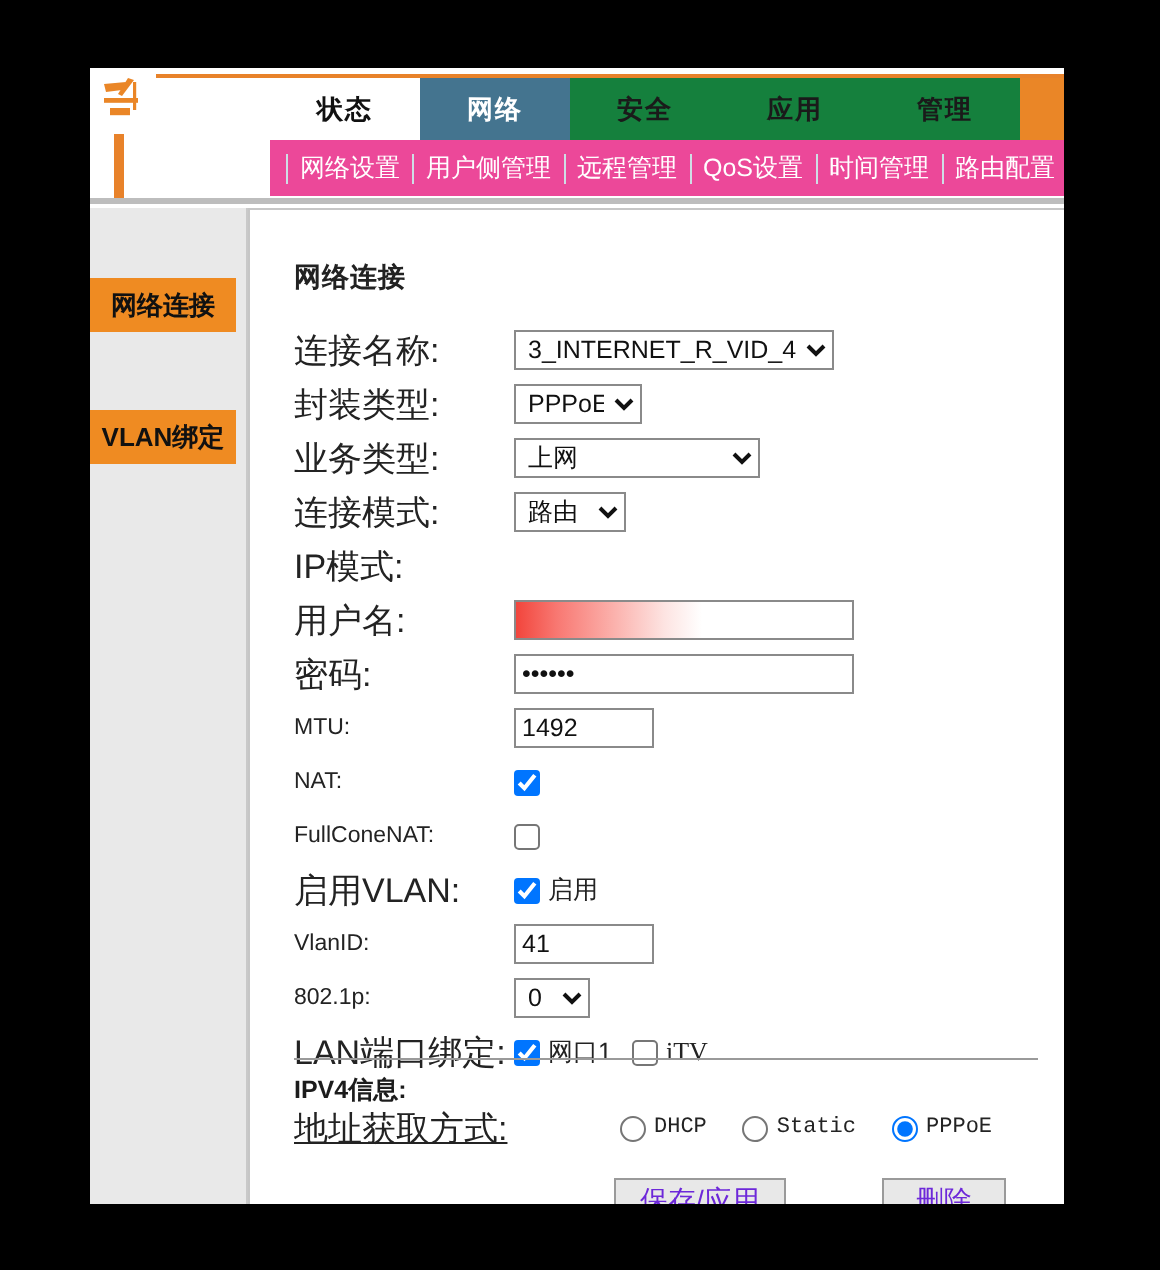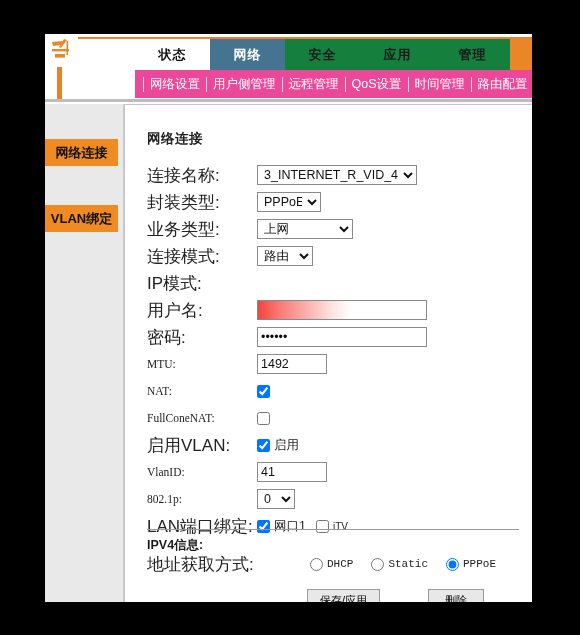--- a/index.html
+++ b/index.html
@@ -200,38 +200,38 @@
   }
   .lbl {
     width: 110px;
     flex: 0 0 110px;
     font-size: 17px;
     color: #232323;
     font-family: "Liberation Sans", "DejaVu Sans", sans-serif;
     white-space: nowrap;
   }
   .lbl.mono {
-    font-family: Liberation Serif, serif;
+    font-family: Liberation Sans, sans-serif;
     font-size: 11.5px;
   }
   .fld { flex: 1 1 auto; display: flex; align-items: center; }
   select.sel {
     font-family: "Liberation Sans", "DejaVu Sans", sans-serif;
     font-size: 12.5px;
     height: 20px;
     padding: 0 2px;
     border: 1px solid #8a8a8a;
     background: #ffffff;
     color: #111;
     border-radius: 0;
     box-sizing: border-box;
   }
   select.w-conn { width: 160px; }
   select.w-encap { width: 64px; }
-  select.w-svc { width: 96px; }
+  select.w-svc { width: 123px; }
   select.w-mode { width: 56px; }
   select.w-ipmode { width: 80px; }
   select.w-dot1p { width: 38px; }
   input.txt {
     font-family: "Liberation Sans", "DejaVu Sans", sans-serif;
     font-size: 12.5px;
     height: 20px;
     border: 1px solid #8a8a8a;
     background: #ffffff;
     color: #111;
@@ -258,22 +258,22 @@
     height: 13px;
     margin: 0;
     vertical-align: middle;
   }
   .cb-label {
     font-size: 12.5px;
     color: #232323;
     margin-left: 4px;
   }
   .cb-label.mono {
-    font-family: Liberation Sans, sans-serif;
-    font-size: 10px;
+    font-family: Liberation Serif, serif;
+    font-size: 13px;
   }
   .cbgroup { display: flex; align-items: center; }
   .cbgroup .gap { width: 10px; }
   
   .divider {
     position: absolute;
     left: 22px;
     top: 424px;
     width: 372px;
     height: 1px;
@@ -290,21 +290,21 @@
   }
   .addr-row {
     position: absolute;
     left: 22px;
     top: 449px;
     width: 372px;
     display: flex;
     align-items: center;
     height: 20px;
   }
-  .addr-row .lbl { width: 163px; flex: 0 0 163px; }
+  .addr-row .lbl { width: 163px; flex: 0 0 163px; text-decoration: underline; }
   .radio-opt { display: flex; align-items: center; margin-right: 18px; }
   input[type="radio"].rb {
     width: 13px;
     height: 13px;
     margin: 0 4px 0 0;
     vertical-align: middle;
   }
   .radio-opt span {
     font-family: "Liberation Mono", "DejaVu Sans Mono", monospace;
     font-size: 11px;
@@ -314,22 +314,22 @@
   .btnrow {
     position: absolute;
     left: 22px;
     top: 484px;
     width: 372px;
     display: flex;
     align-items: center;
   }
   .btn {
     font-family: "Liberation Sans", "DejaVu Sans", sans-serif;
-    font-size: 11px;
-    color: #000000;
+    font-size: 14px;
+    color: #6d28d9;
     background: #e8e8e8;
     border: 1px solid #9a9a9a;
     height: 23px;
     padding: 0 12px;
     cursor: pointer;
     border-radius: 0;
     box-sizing: border-box;
   }
   .btn.save { margin-left: 160px; }
   .btn.del  { margin-left: 48px; padding: 0 16px; }

